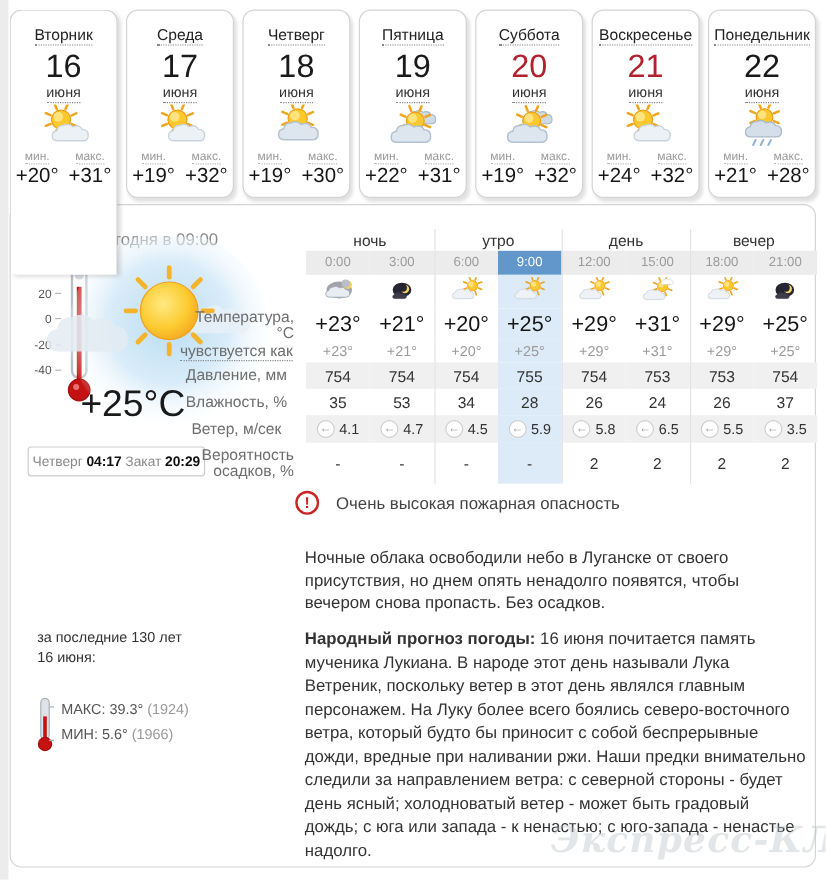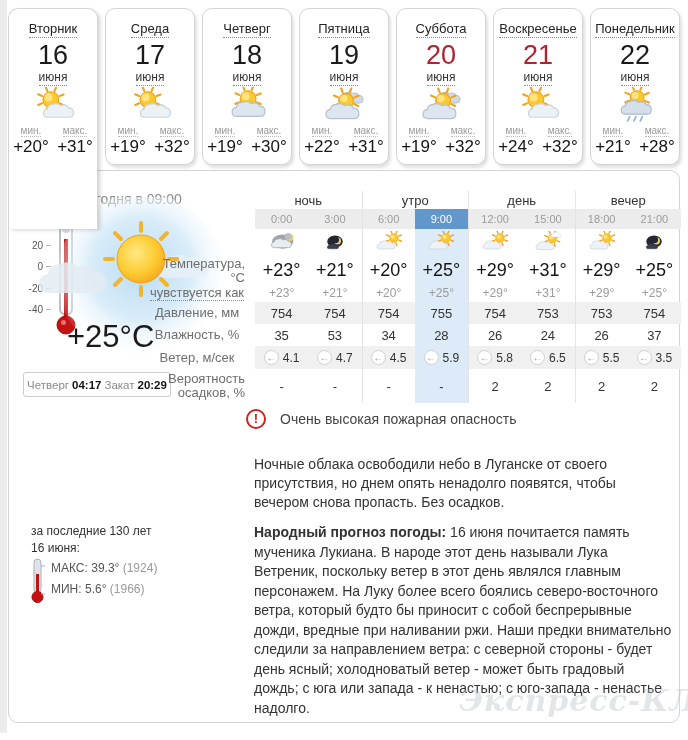--- a/index.html
+++ b/index.html
@@ -63,21 +63,21 @@
   .colsel { background:#dcebf7; }
   .t.colsel { background:#6297cb; color:#fff; }
 
   
   .warning { position:absolute; left:237px; top:238px; display:flex; align-items:center; gap:14px; }
   .wicon { width:20px; height:20px; border:2px solid #cc2424; border-radius:50%; color:#cc2424;
            font-weight:bold; font-size:13px; line-height:16px; text-align:center; }
   .wtext { font-size:14px; color:#444; }
   .summary { position:absolute; left:245px; top:284px; width:404px; font-size:14px; line-height:19px; color:#333; }
   .records { position:absolute; left:22px; top:352px; font-size:12px; color:#333; line-height:17px; }
-  .rec-rows { margin-top:1px; display:flex; gap:6px; }
+  .rec-rows { margin-top:24px; display:flex; gap:6px; }
   .rec-line { color:#555; line-height:21px; }
   .rec-line .yr { color:#9a9a9a; }
   .folk { position:absolute; left:245px; top:352px; width:418px; font-size:14px; line-height:19.5px; color:#333; }
   .folk b { font-weight:bold; }
   .watermark { position:absolute; left:450px; top:512px; font-family:"DejaVu Serif", serif; font-style:italic;
                font-weight:bold; font-size:30px; letter-spacing:1px; color:rgba(185,192,198,.4); white-space:nowrap; }
 </style>
 </head>
 <body>
 

